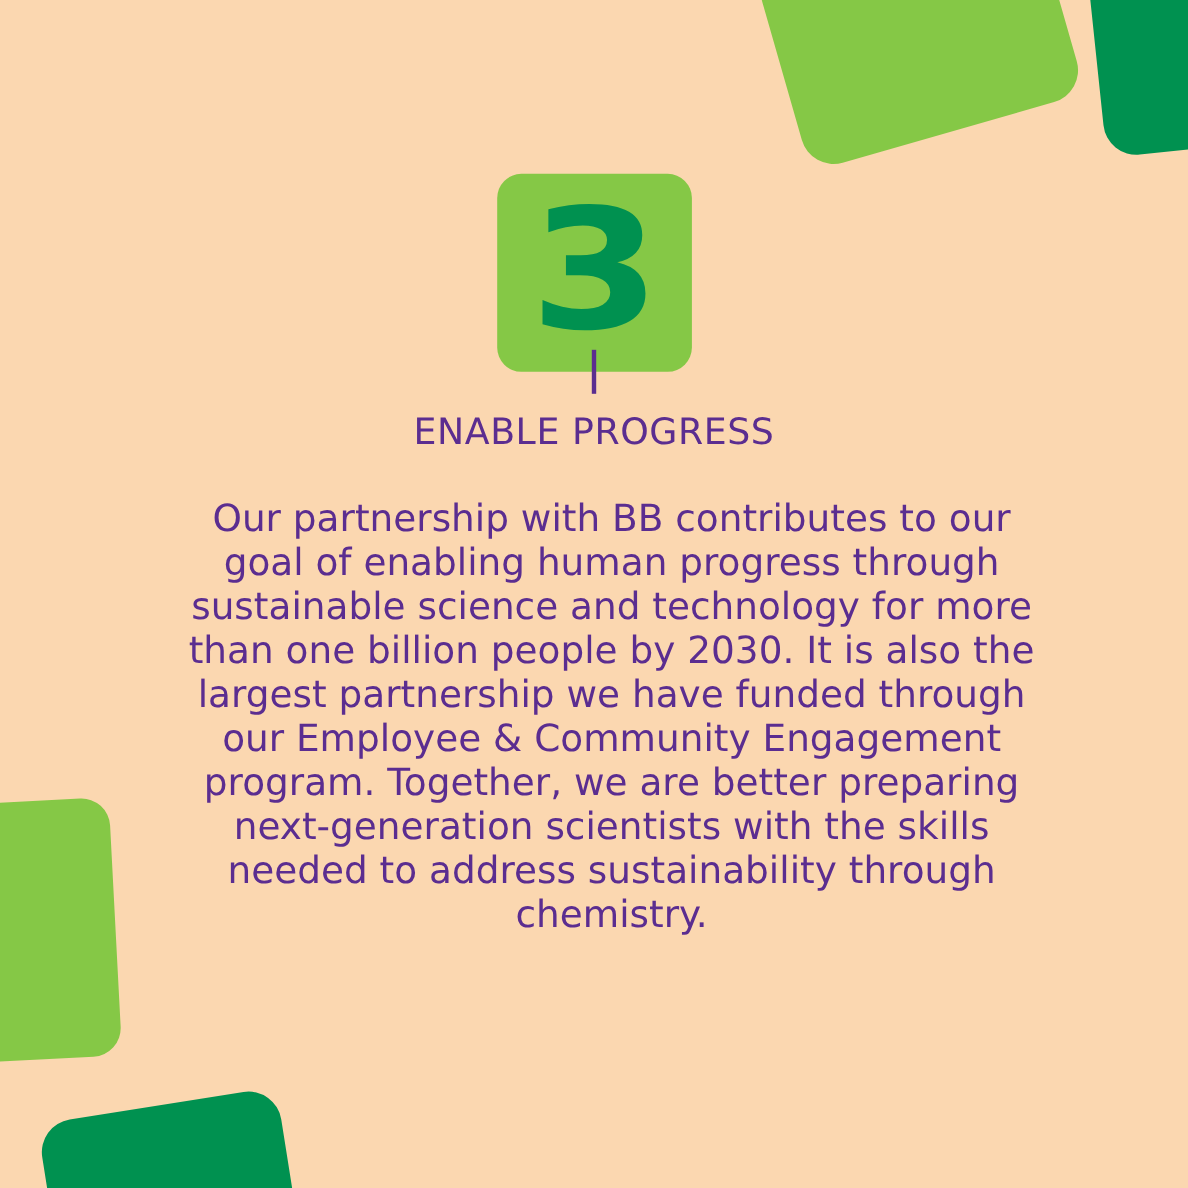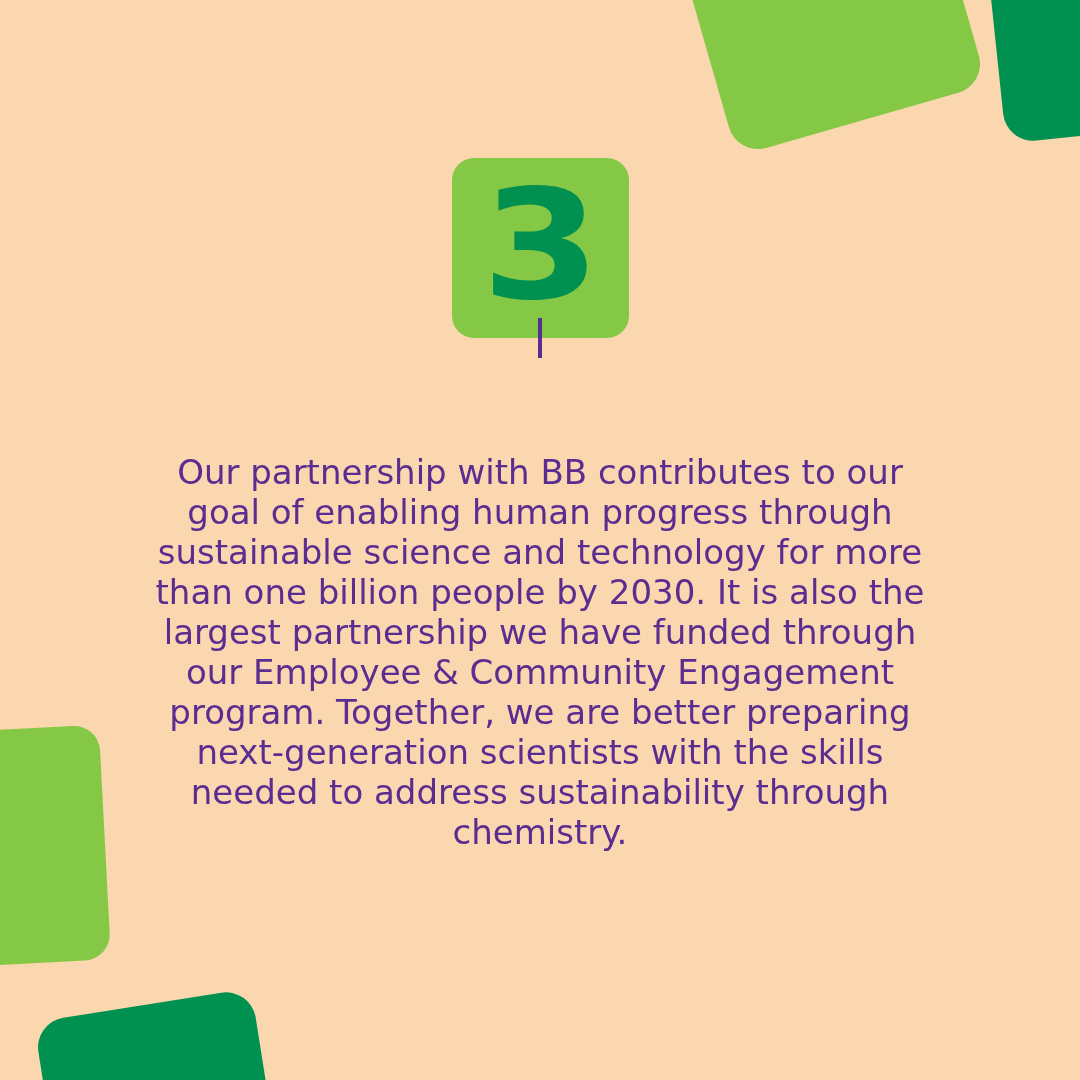--- a/index.html
+++ b/index.html
@@ -111,21 +111,21 @@
     width: 1080px;
     text-align: center;
     font-family: "DejaVu Sans", sans-serif;
     font-size: 33px;
     font-weight: normal;
     letter-spacing: 0.5px;
     color: #5b2d90;
   }
   .body-copy {
     position: absolute;
-    left: 140px;
+    left: 156px;
     top: 452px;
     width: 800px;
     text-align: center;
     font-family: "DejaVu Sans", sans-serif;
     font-size: 34px;
     line-height: 40px;
     color: #5b2d90;
   }
 </style>
 </head>
@@ -138,16 +138,17 @@
   <div class="deco deco-bl-light"></div>
   <div class="deco deco-b-dark"></div>
 
   <div class="badge-wrap">
     <div class="badge">
       <span class="badge-number">3</span>
     </div>
     <div class="connector"></div>
   </div>
 
+  <div class="heading">ENABLE PROGRESS</div>
 
   <div class="body-copy">Our partnership with BB contributes to our goal of enabling human progress through sustainable science and technology for more than one billion people by 2030. It is also the largest partnership we have funded through our Employee &amp; Community Engagement program. Together, we are better preparing next-generation scientists with the skills needed to address sustainability through chemistry.</div>
 
 </div>
 
 </body></html>

